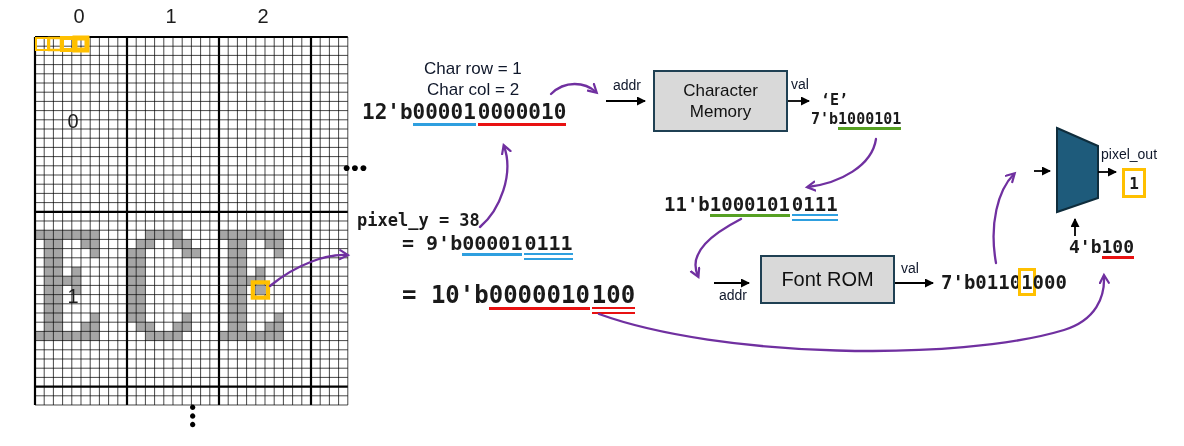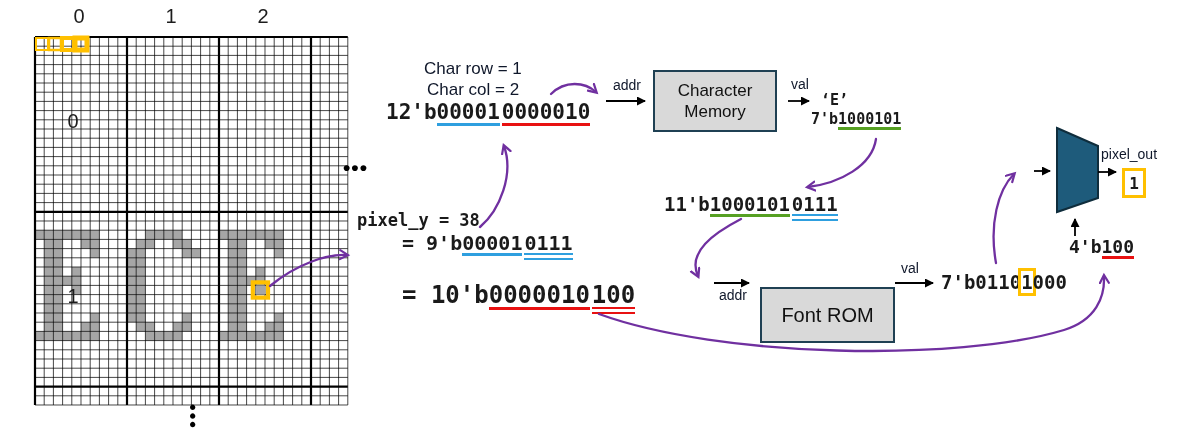--- a/index.html
+++ b/index.html
@@ -25,28 +25,28 @@
   .gridlab{font-size:20px;width:30px;text-align:center;color:#1c1c1c;}
   
   #grid-wrap{left:33px;top:35px;}
   #collab0{left:64px;top:5px;}  #collab1{left:156px;top:5px;}  #collab2{left:248px;top:5px;}
   #rowlab0{left:58px;top:110px;} #rowlab1{left:58px;top:285px;}
   #h-ell{left:343px;top:156px;font-size:21px;font-weight:bold;letter-spacing:1px;color:#000;}
   #v-ell{left:176px;top:406px;width:34px;text-align:center;font-size:19px;font-weight:bold;
          letter-spacing:2px;color:#000;transform:rotate(90deg);transform-origin:50% 50%;}
   #ann-char-row{left:424px;top:59px;font-size:17px;}
   #ann-char-col{left:427px;top:80px;font-size:17px;}
-  #bin-char-addr{left:362px;top:100px;font-size:21px;margin-left:24px;}
+  #bin-char-addr{left:362px;top:100px;font-size:21px;}
   #py-decl{left:357px;top:210px;font-size:17px;}
   #py-bin {left:402px;top:231px;font-size:20px;}
   #px-decl{left:357px;top:259px;font-size:17px;}
   #px-bin {left:402px;top:281px;font-size:24px;}
   #bin-font-addr{left:664px;top:193px;font-size:19px;}
-  #cm-box{left:653px;top:70px;width:124px;height:62px;font-size:17px;line-height:1.25;}
-  #fr-box{left:760px;top:255px;width:135px;height:56px;font-size:20px;margin-top:32px;}
+  #cm-box{left:653px;top:70px;width:135px;height:62px;font-size:17px;line-height:1.25;}
+  #fr-box{left:760px;top:255px;width:135px;height:49px;font-size:20px;}
   #cm-addr-label{left:613px;top:77px;font-size:14px;}
   #cm-val-label {left:791px;top:76px;font-size:14px;}
   #fr-addr-label{left:719px;top:287px;font-size:14px;}
   #fr-val-label {left:901px;top:260px;font-size:14px;}
   #char-val{left:821px;top:91px;font-size:15px;}
   #bin-char-val{left:811px;top:110px;font-size:15px;}
   #bin-font-val{left:941px;top:271px;font-size:19px;}
   #bin-mux-sel{left:1069px;top:236px;font-size:18px;}
   #pixel-out-label{left:1101px;top:146px;font-size:14px;}
   #out-box{left:1122px;top:168px;width:18px;height:24px;border:3.5px solid var(--yellow);

